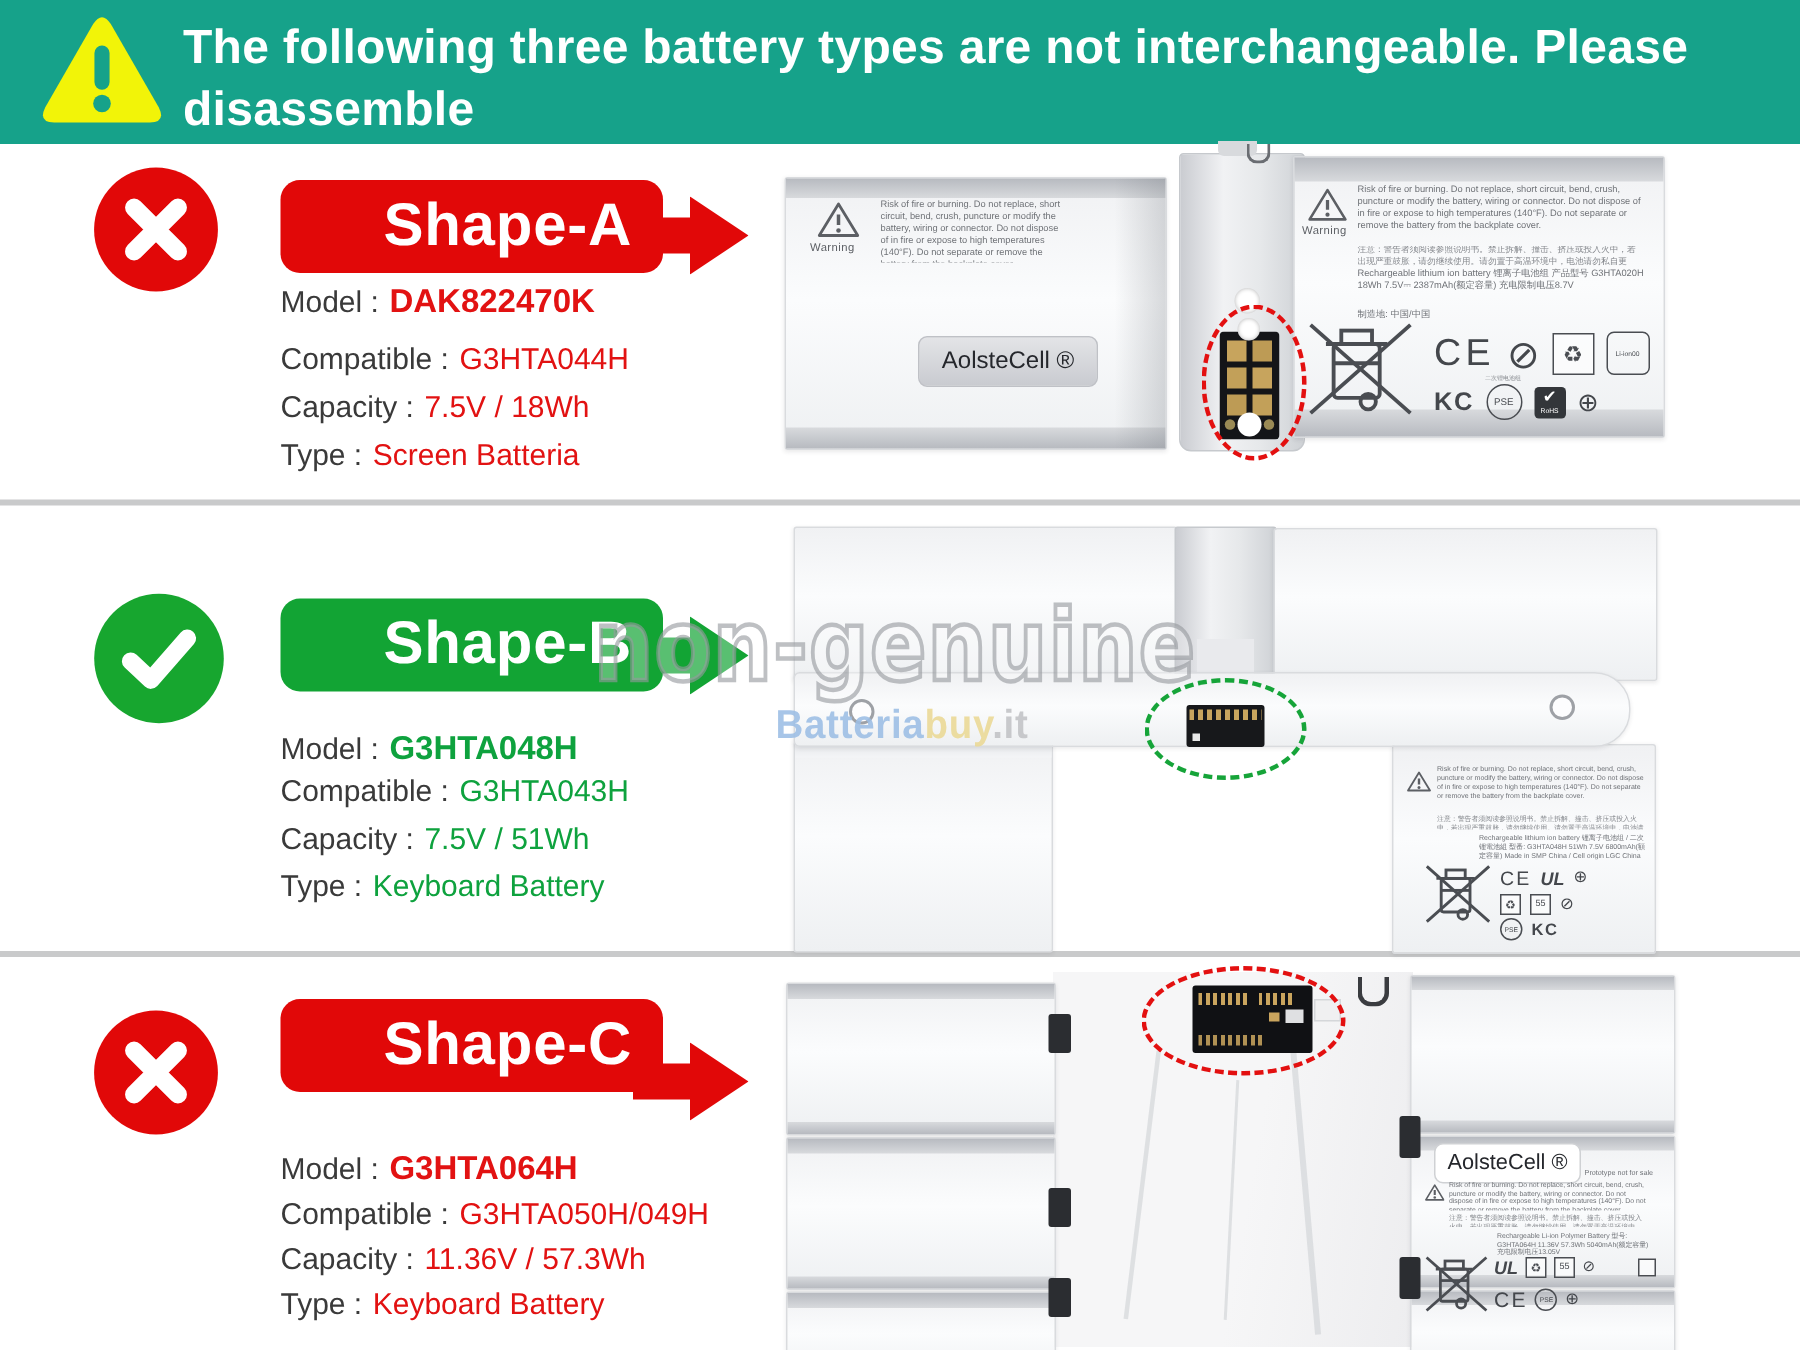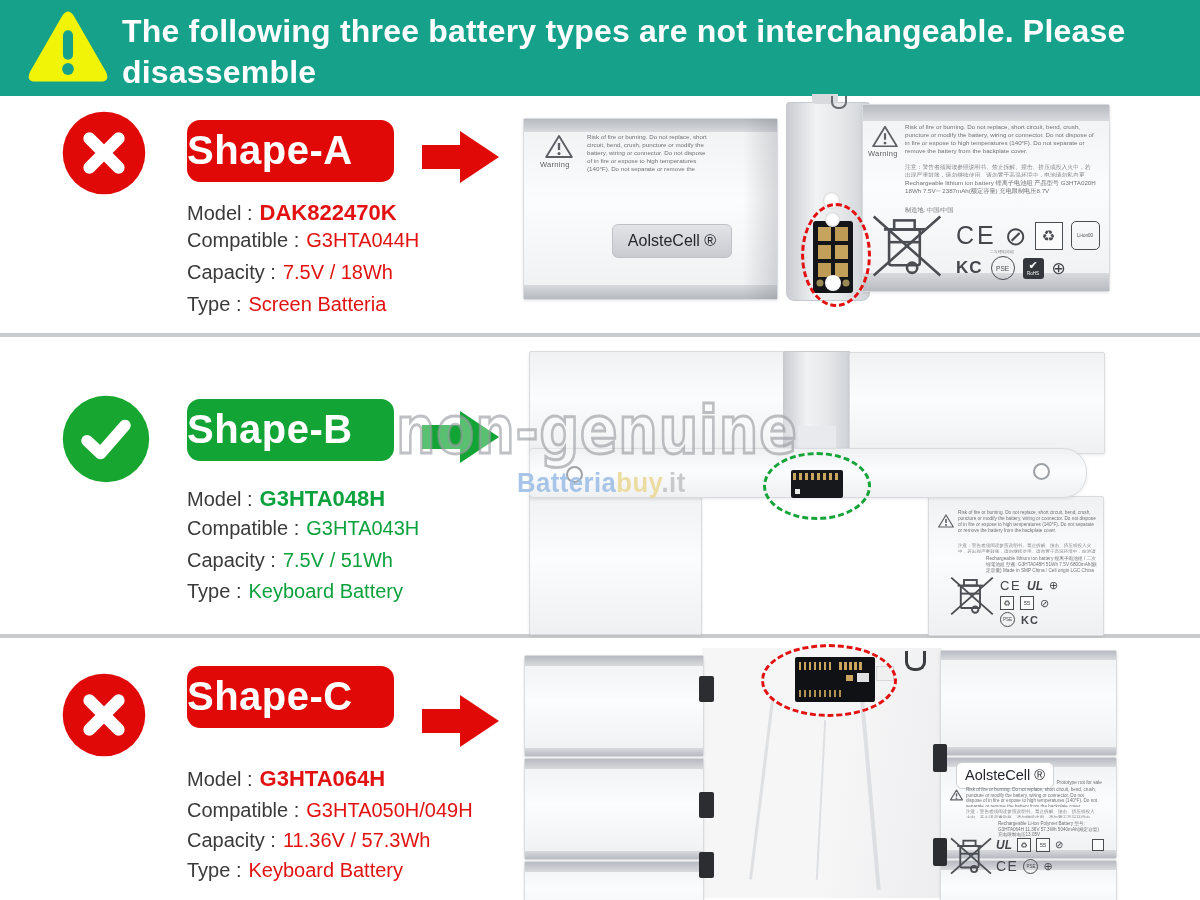--- a/index.html
+++ b/index.html
@@ -13,22 +13,22 @@
   .banner-text{position:absolute;left:122px;top:11px;color:#fff;font-weight:bold;
                font-size:32px;line-height:41px;letter-spacing:.2px;}
   .banner-text .hl{color:#F2F208;}
 
   
   .divider{position:absolute;left:0;width:1200px;height:4px;background:#c9cacb;}
 
   
   .status-icon{position:absolute;left:61px;}
   .pill{position:absolute;left:187px;width:207px;height:62px;border-radius:13px;
-        color:#fff;font-size:40px;font-weight:bold;text-align:left;line-height:61px;
-        letter-spacing:.5px;}
+        color:#fff;font-size:40px;font-weight:bold;text-align:center;line-height:61px;
+        letter-spacing:.5px;padding-left:48px;}
   .pill.red{background:#E10808;}
   .pill.green{background:#12A434;}
   .arrow{position:absolute;left:422px;}
   .drow{position:absolute;left:187px;font-size:20px;color:#3a3a3a;white-space:nowrap;}
   .dval{margin-left:7px;}
   .dval.red{color:#E21212;}
   .dval.green{color:#0EA23E;}
   .dval.strong{font-weight:bold;font-size:22px;}
 
   
@@ -112,21 +112,21 @@
   <section>
     <svg class="status-icon" style="top:110px" width="86" height="86" viewBox="0 0 100 100">
       <circle cx="50" cy="50" r="48" fill="#E10808"></circle>
       <path d="M33 33 L67 67 M67 33 L33 67" stroke="#fff" stroke-width="14" stroke-linecap="round"></path>
     </svg>
     <div class="pill red" style="top:120px">Shape-A</div>
     <svg class="arrow" style="top:131px" width="77" height="52" viewBox="0 0 77 52">
       <rect x="0" y="14" width="40" height="24" fill="#E10808"></rect>
         <polygon points="38,0 77,26 38,52" fill="#E10808"></polygon>
     </svg>
-    <div class="drow" style="top:200px"><span>Model :</span><span class="dval red strong">DAK822470K</span></div>
+    <div class="drow" style="top:188px"><span>Model :</span><span class="dval red strong">DAK822470K</span></div>
     <div class="drow" style="top:229px"><span>Compatible :</span><span class="dval red">G3HTA044H</span></div>
     <div class="drow" style="top:261px"><span>Capacity :</span><span class="dval red">7.5V / 18Wh</span></div>
     <div class="drow" style="top:293px"><span>Type :</span><span class="dval red">Screen Batteria</span></div>
 
     <div class="slab" style="left:523px;top:118px;width:253px;height:180px">
       <div class="metal-t" style="height:13px"></div>
       <div class="metal-b" style="height:14px"></div>
       <div class="fold" style="right:0;width:34px"></div>
     </div>
     <svg class="mini-tri" style="left:545px;top:134px" width="28" height="25" viewBox="0 0 24 21">

